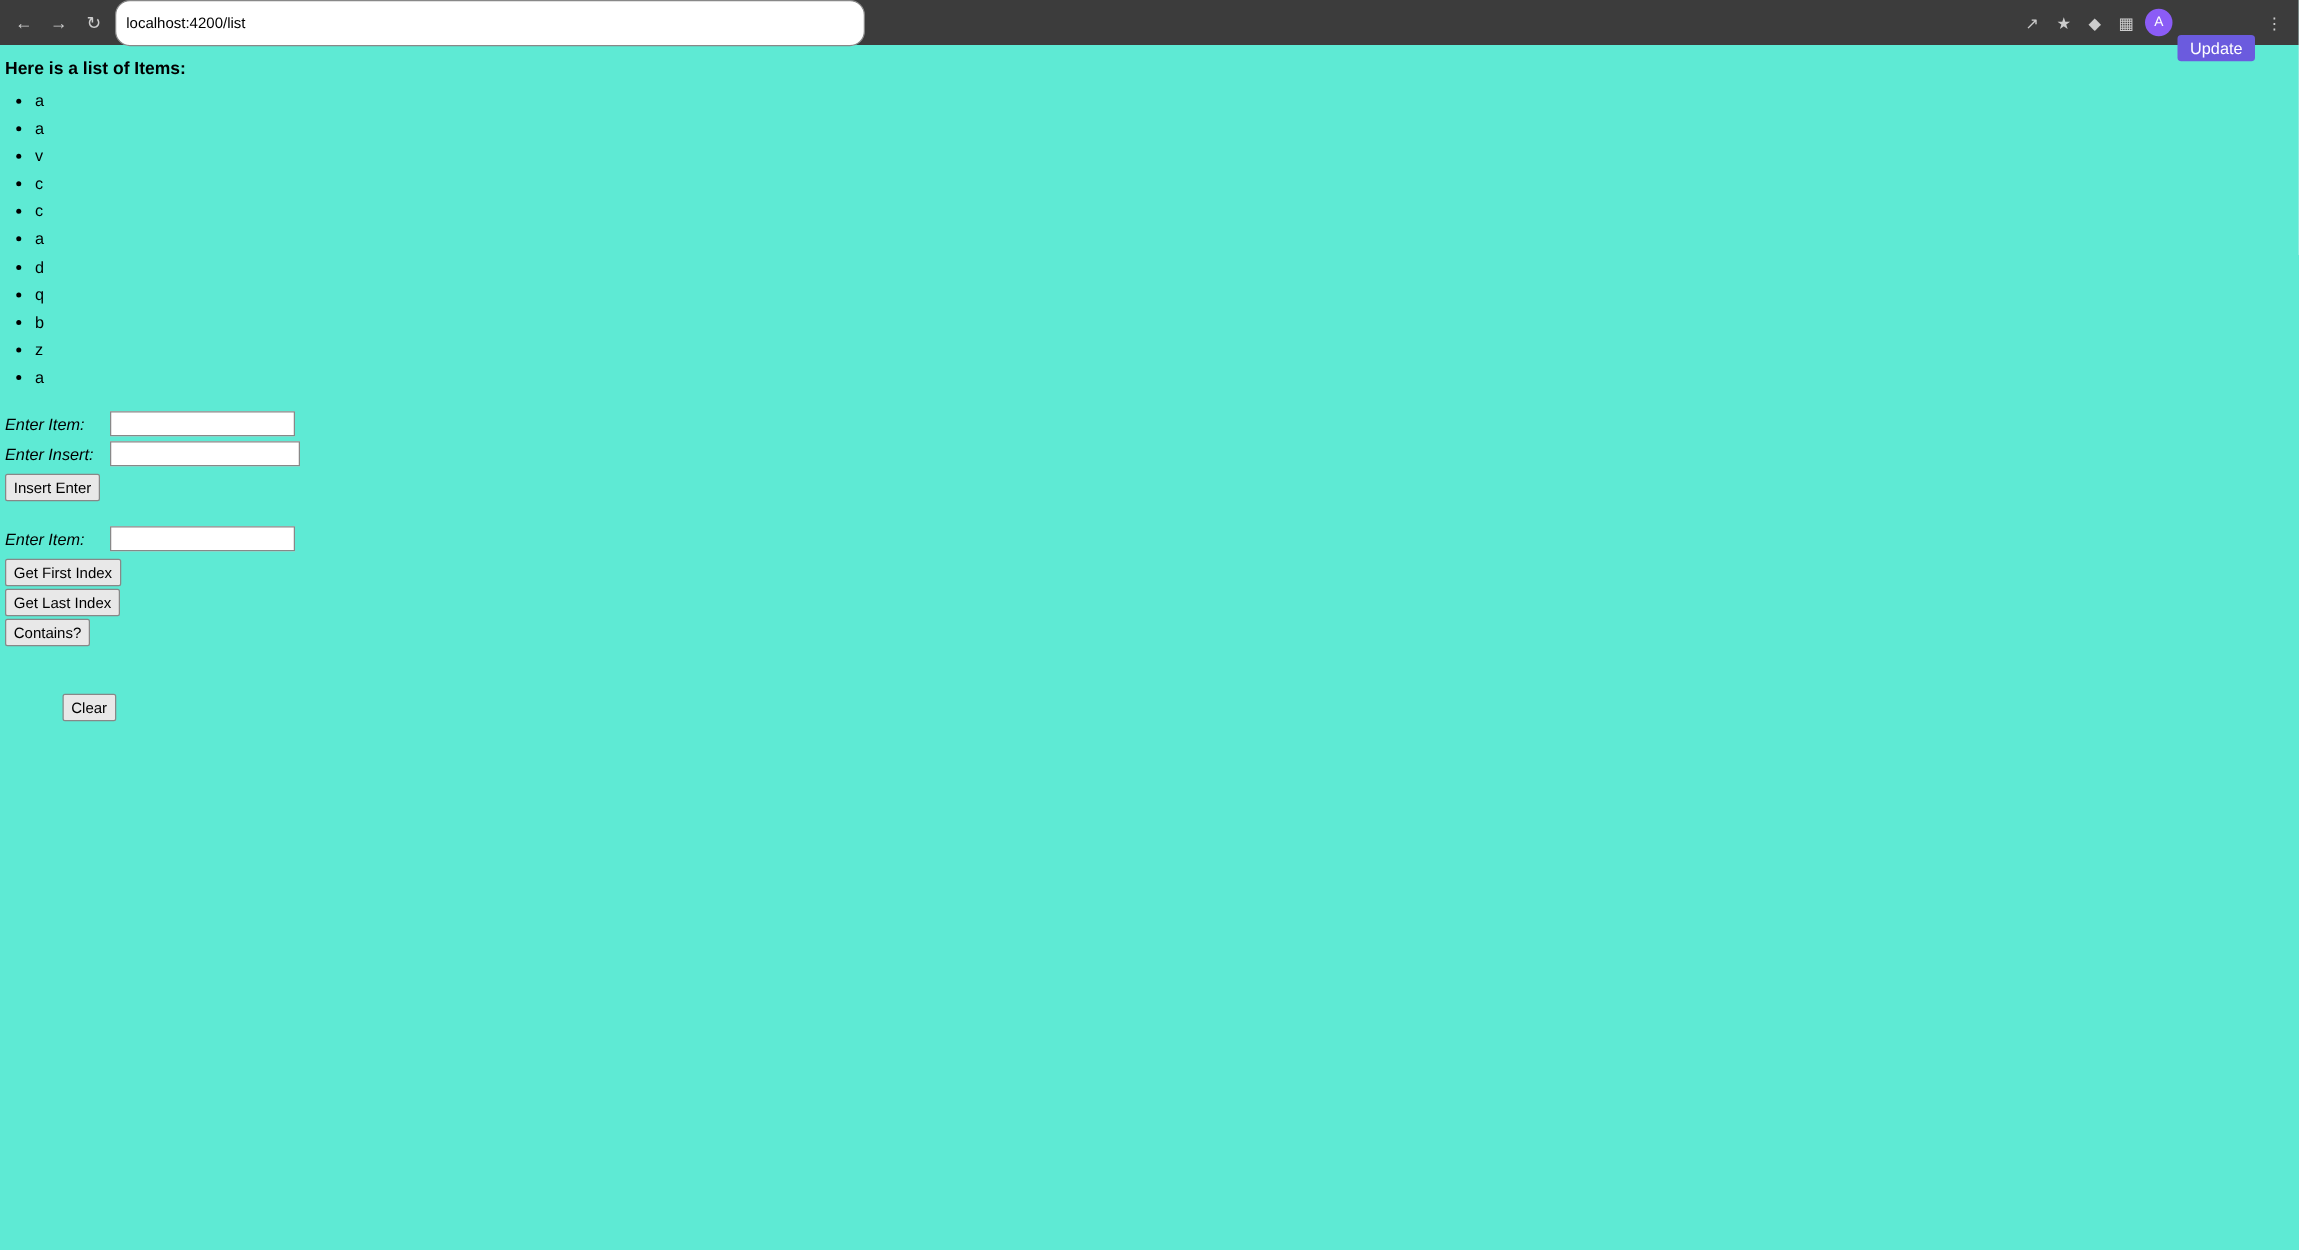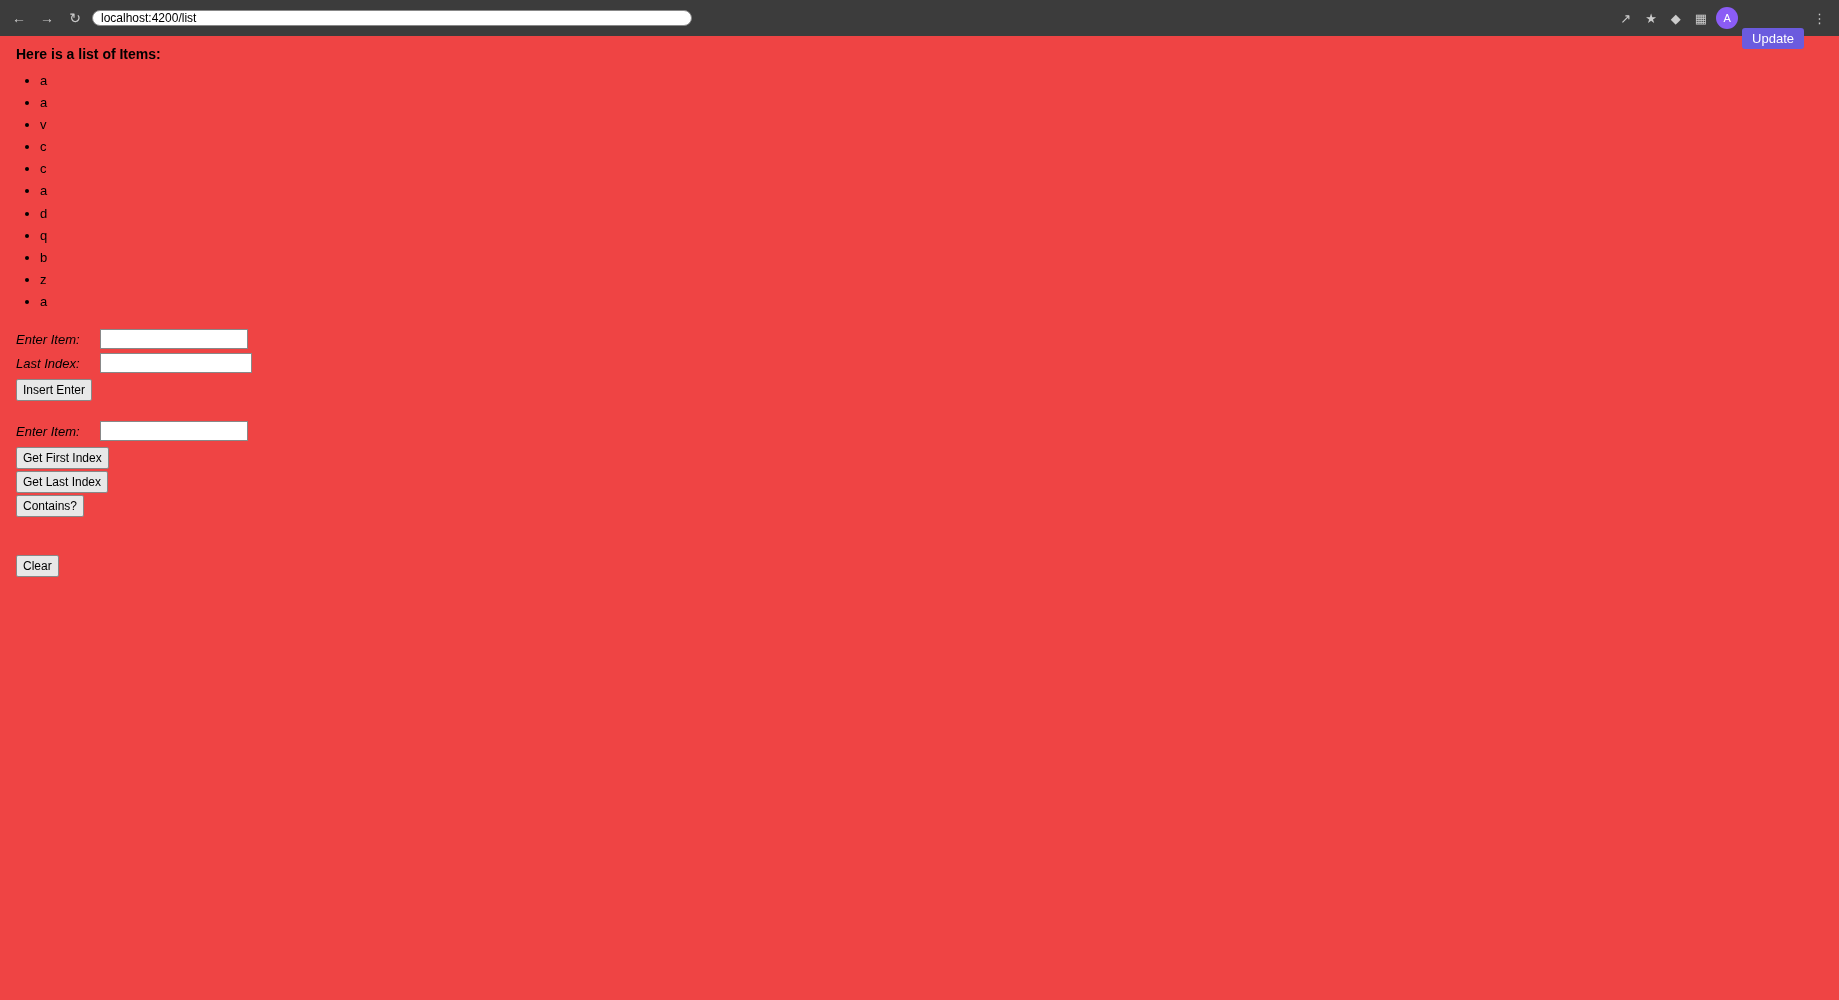--- a/index.html
+++ b/index.html
@@ -35,21 +35,21 @@
       font-size: 14px;
       display: flex;
       align-items: center;
       justify-content: center;
       border-radius: 3px;
     }
 
     .address-bar {
       flex: 1;
       max-width: 600px;
-      height: 16px;
+      height: 37px;
       background: #fff;
       border: 1px solid #888;
       border-radius: 12px;
       padding: 0 8px;
       font-size: 12px;
       color: #000;
       display: flex;
       align-items: center;
     }
 
@@ -90,23 +90,23 @@
       color: #fff;
       font-size: 11px;
       cursor: pointer;
       display: flex;
       align-items: center;
       justify-content: center;
     }
 
     
     .page-content {
-      background: #ef4444;
+      background: #5eead4;
       min-height: calc(1000px - 36px);
-      padding: 10px 16px;
+      padding: 10px 4px;
     }
 
     .page-title {
       font-weight: bold;
       font-size: 14px;
       margin-bottom: 8px;
     }
 
     .items-list {
       margin-left: 24px;
@@ -158,20 +158,21 @@
       margin-top: 2px;
       margin-right: 2px;
     }
 
     .separator {
       height: 10px;
     }
 
     .clear-section {
       margin-top: 36px;
+      margin-left: 46px;
     }
   </style>
 </head>
 <body>
 
 <div class="browser-chrome">
   <button class="browser-nav-btn">←</button>
   <button class="browser-nav-btn">→</button>
   <button class="browser-nav-btn">↻</button>
   <div class="address-bar">
@@ -205,21 +206,21 @@
       <li>z</li>
       <li>a</li>
     </ul>
 
   <div class="form-section">
     <div class="form-row">
       <label class="form-label">Enter Item:</label>
       <input class="form-input" type="text" style="">
     </div>
     <div class="form-row">
-      <label class="form-label">Last Index:</label>
+      <label class="form-label">Enter Insert:</label>
       <input class="form-input form-input-wide" type="text" style="">
     </div>
     <button class="btn">Insert Enter</button>
   </div>
 
   <div class="separator"></div>
 
   <div class="form-section">
     <div class="form-row">
       <label class="form-label">Enter Item:</label>

